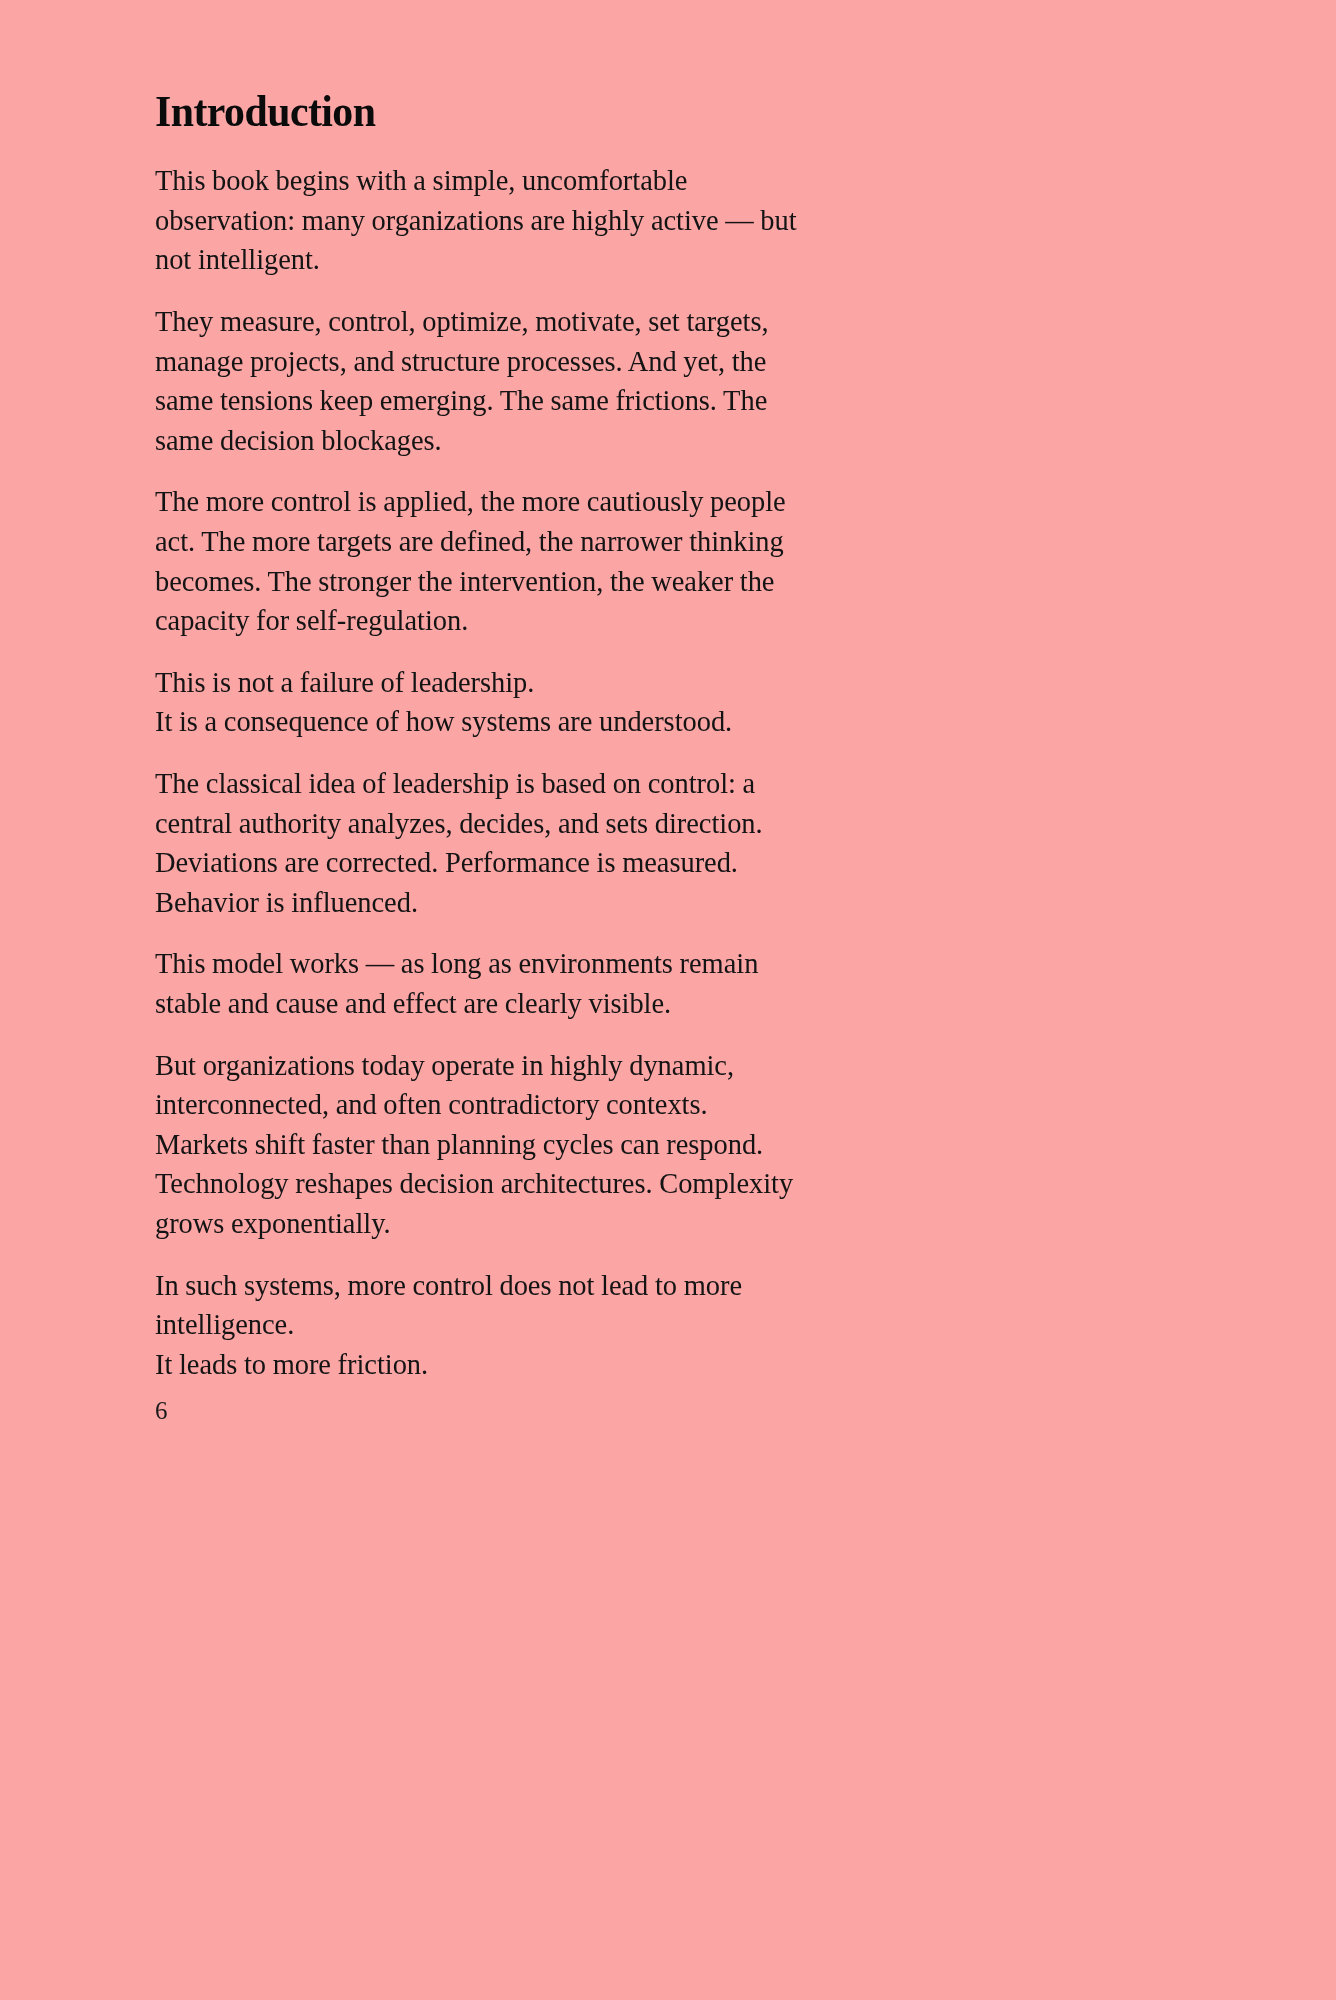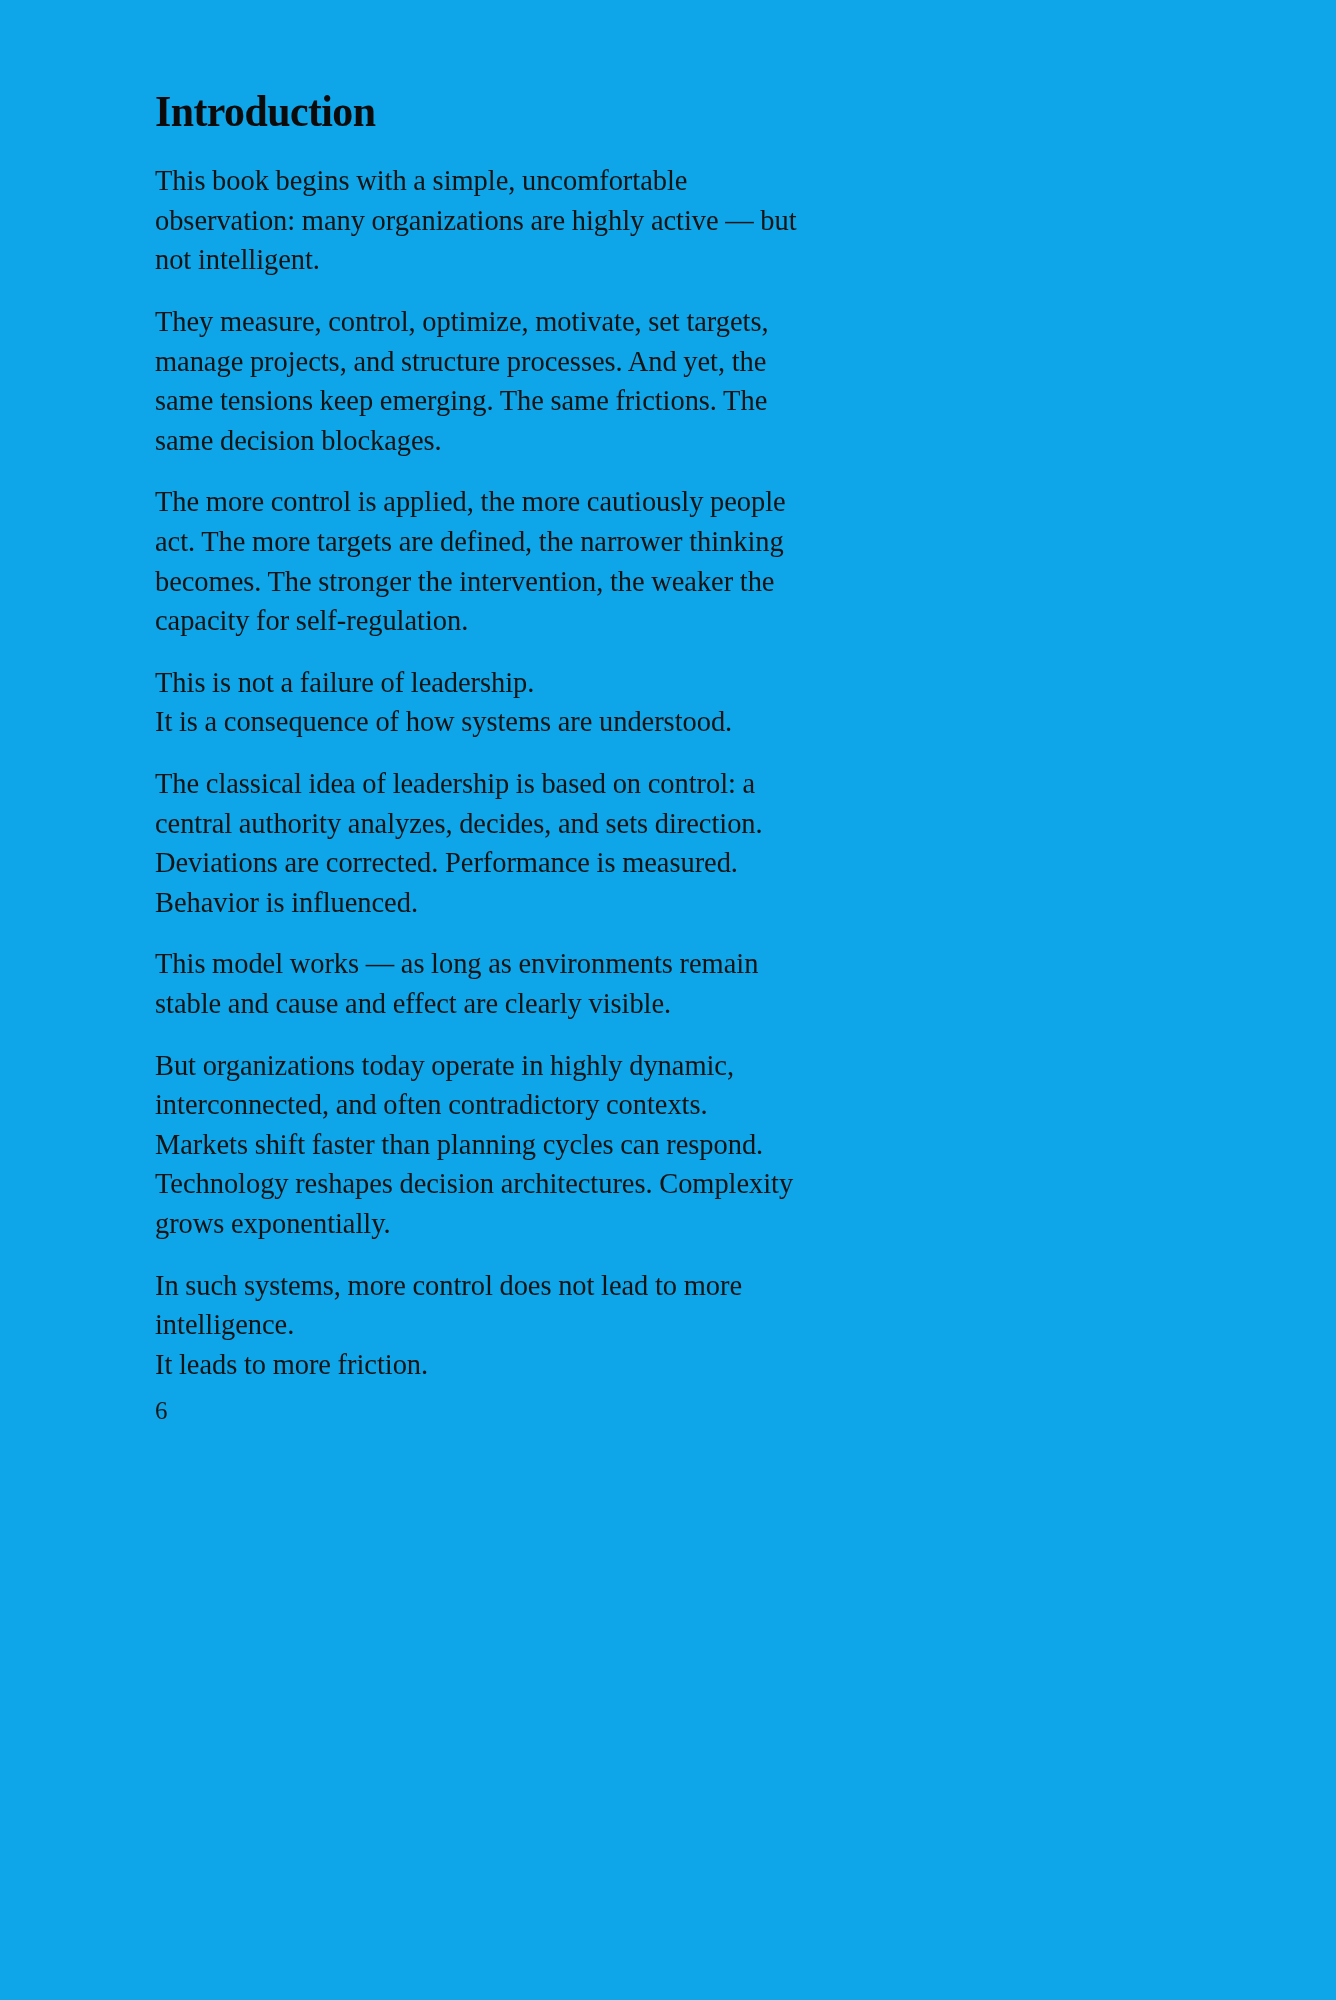--- a/index.html
+++ b/index.html
@@ -12,21 +12,21 @@
     background: #ffffff;
     font-family: "Liberation Serif", "DejaVu Serif", serif;
     color: #111111;
     overflow: hidden;
   }
 
   .page {
     position: relative;
     width: 1336px;
     height: 2000px;
-    background: #0ea5e9;
+    background: #fca5a5;
     box-sizing: border-box;
   }
 
   .text-block {
     position: absolute;
     left: 155px;
     top: 88px;
     width: 735px;
   }
 

